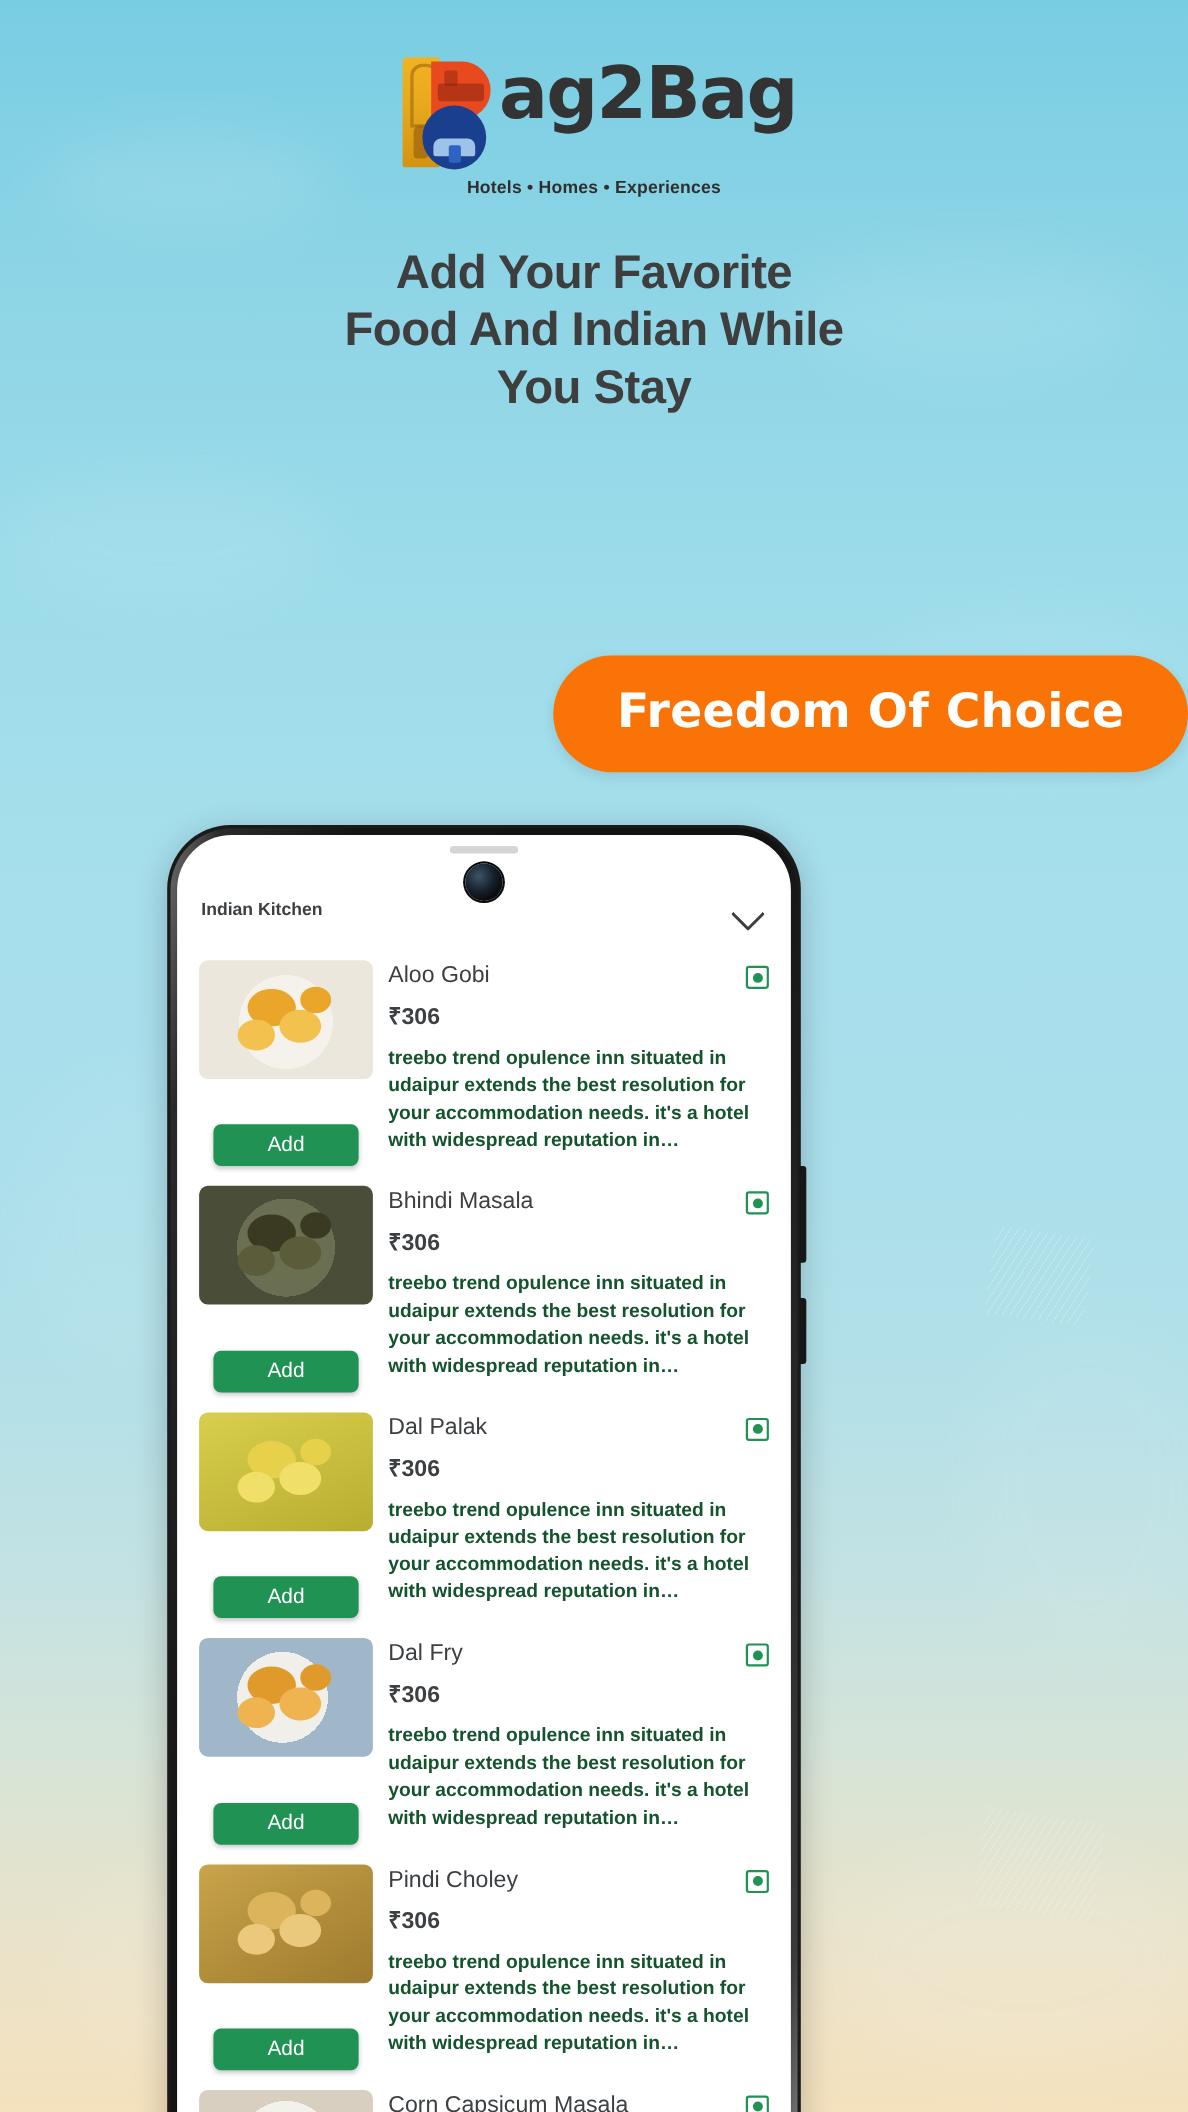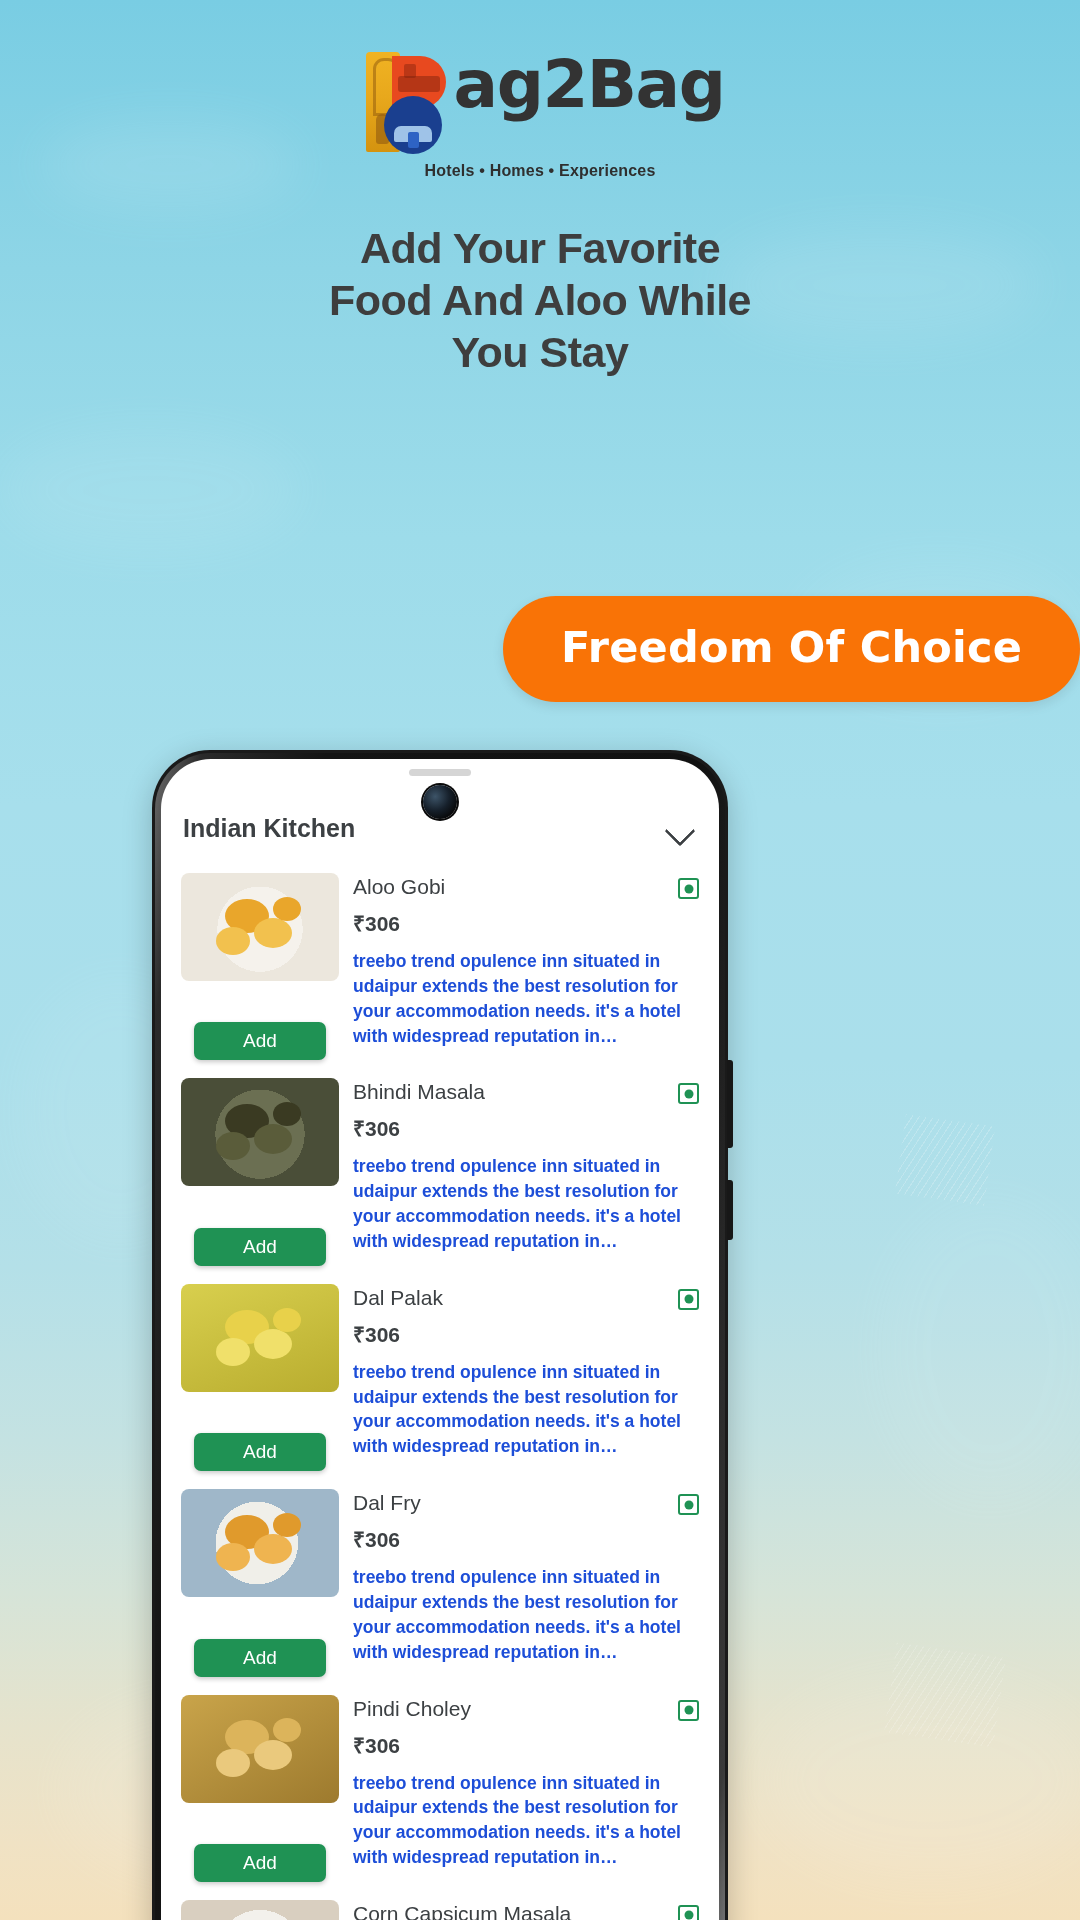--- a/index.html
+++ b/index.html
@@ -166,21 +166,21 @@
     position:absolute; left:50%; transform:translateX(-50%); top: 26px;
     width: 34px; height: 34px; border-radius:50%;
     background: radial-gradient(circle at 36% 34%, #3d5468 0%, #16202b 45%, #070707 78%);
     box-shadow: 0 0 0 2px #0a0a0a; z-index: 6;
   }
 
   .app-header {
     display:flex; align-items:center; justify-content:space-between;
     padding: 52px 22px 14px 22px;
   }
-  .app-title { font-size: 25px; font-weight: 700; color: #3c4043; }
+  .app-title { font-size: 16px; font-weight: 700; color: #3c4043; }
   .chev { width: 34px; height: 34px; position: relative; }
   .chev::before {
     content:""; position:absolute; left:6px; top:9px; width:19px; height:19px;
     border-right: 3.5px solid #3c4043; border-bottom: 3.5px solid #3c4043;
     transform: rotate(45deg); border-radius: 2px;
   }
 
   .menu-list { padding: 0 20px; }
   .menu-item { padding: 14px 0 16px 0; display:flex; gap: 14px; }
   .thumb-col { position: relative; width: 158px; flex: 0 0 158px; }
@@ -203,21 +203,21 @@
   .veg-badge {
     flex: 0 0 auto; width: 21px; height: 21px; border: 2px solid #1f9254;
     border-radius: 3px; position: relative; margin-top: 2px;
   }
   .veg-badge::after {
     content:""; position:absolute; left:50%; top:50%; transform:translate(-50%,-50%);
     width: 9px; height: 9px; border-radius:50%; background:#1f9254;
   }
   .price { font-size: 21px; font-weight: 700; color:#3c4043; margin-top: 10px; }
   .desc {
-    margin-top: 12px; font-size: 17.5px; line-height: 1.42; color: #1d4ed8;
+    margin-top: 12px; font-size: 17.5px; line-height: 1.42; color: #14532d;
     font-weight: 600;
   }
 </style>
 </head>
 <body>
 
 <div class="cloud c1"></div>
 <div class="cloud c2"></div>
 <div class="cloud c3"></div>
 <div class="cloud c4"></div>
@@ -235,21 +235,21 @@
       <span class="mark-top"></span>
       <span class="mark-bot"></span>
     </div>
     <div class="logo-text">ag2Bag</div>
   </div>
   <div class="logo-tagline">Hotels • Homes • Experiences</div>
 </div>
 
 <div class="headline">
   <div>Add Your Favorite</div>
-  <div>Food And Aloo While</div>
+  <div>Food And Indian While</div>
   <div>You Stay</div>
 </div>
 
 <div class="cta-wrap">
   <button class="cta">Freedom Of Choice</button>
 </div>
 
 <div class="phone">
   <span class="btn-side btn-p"></span>
   <span class="btn-side btn-v1"></span>

